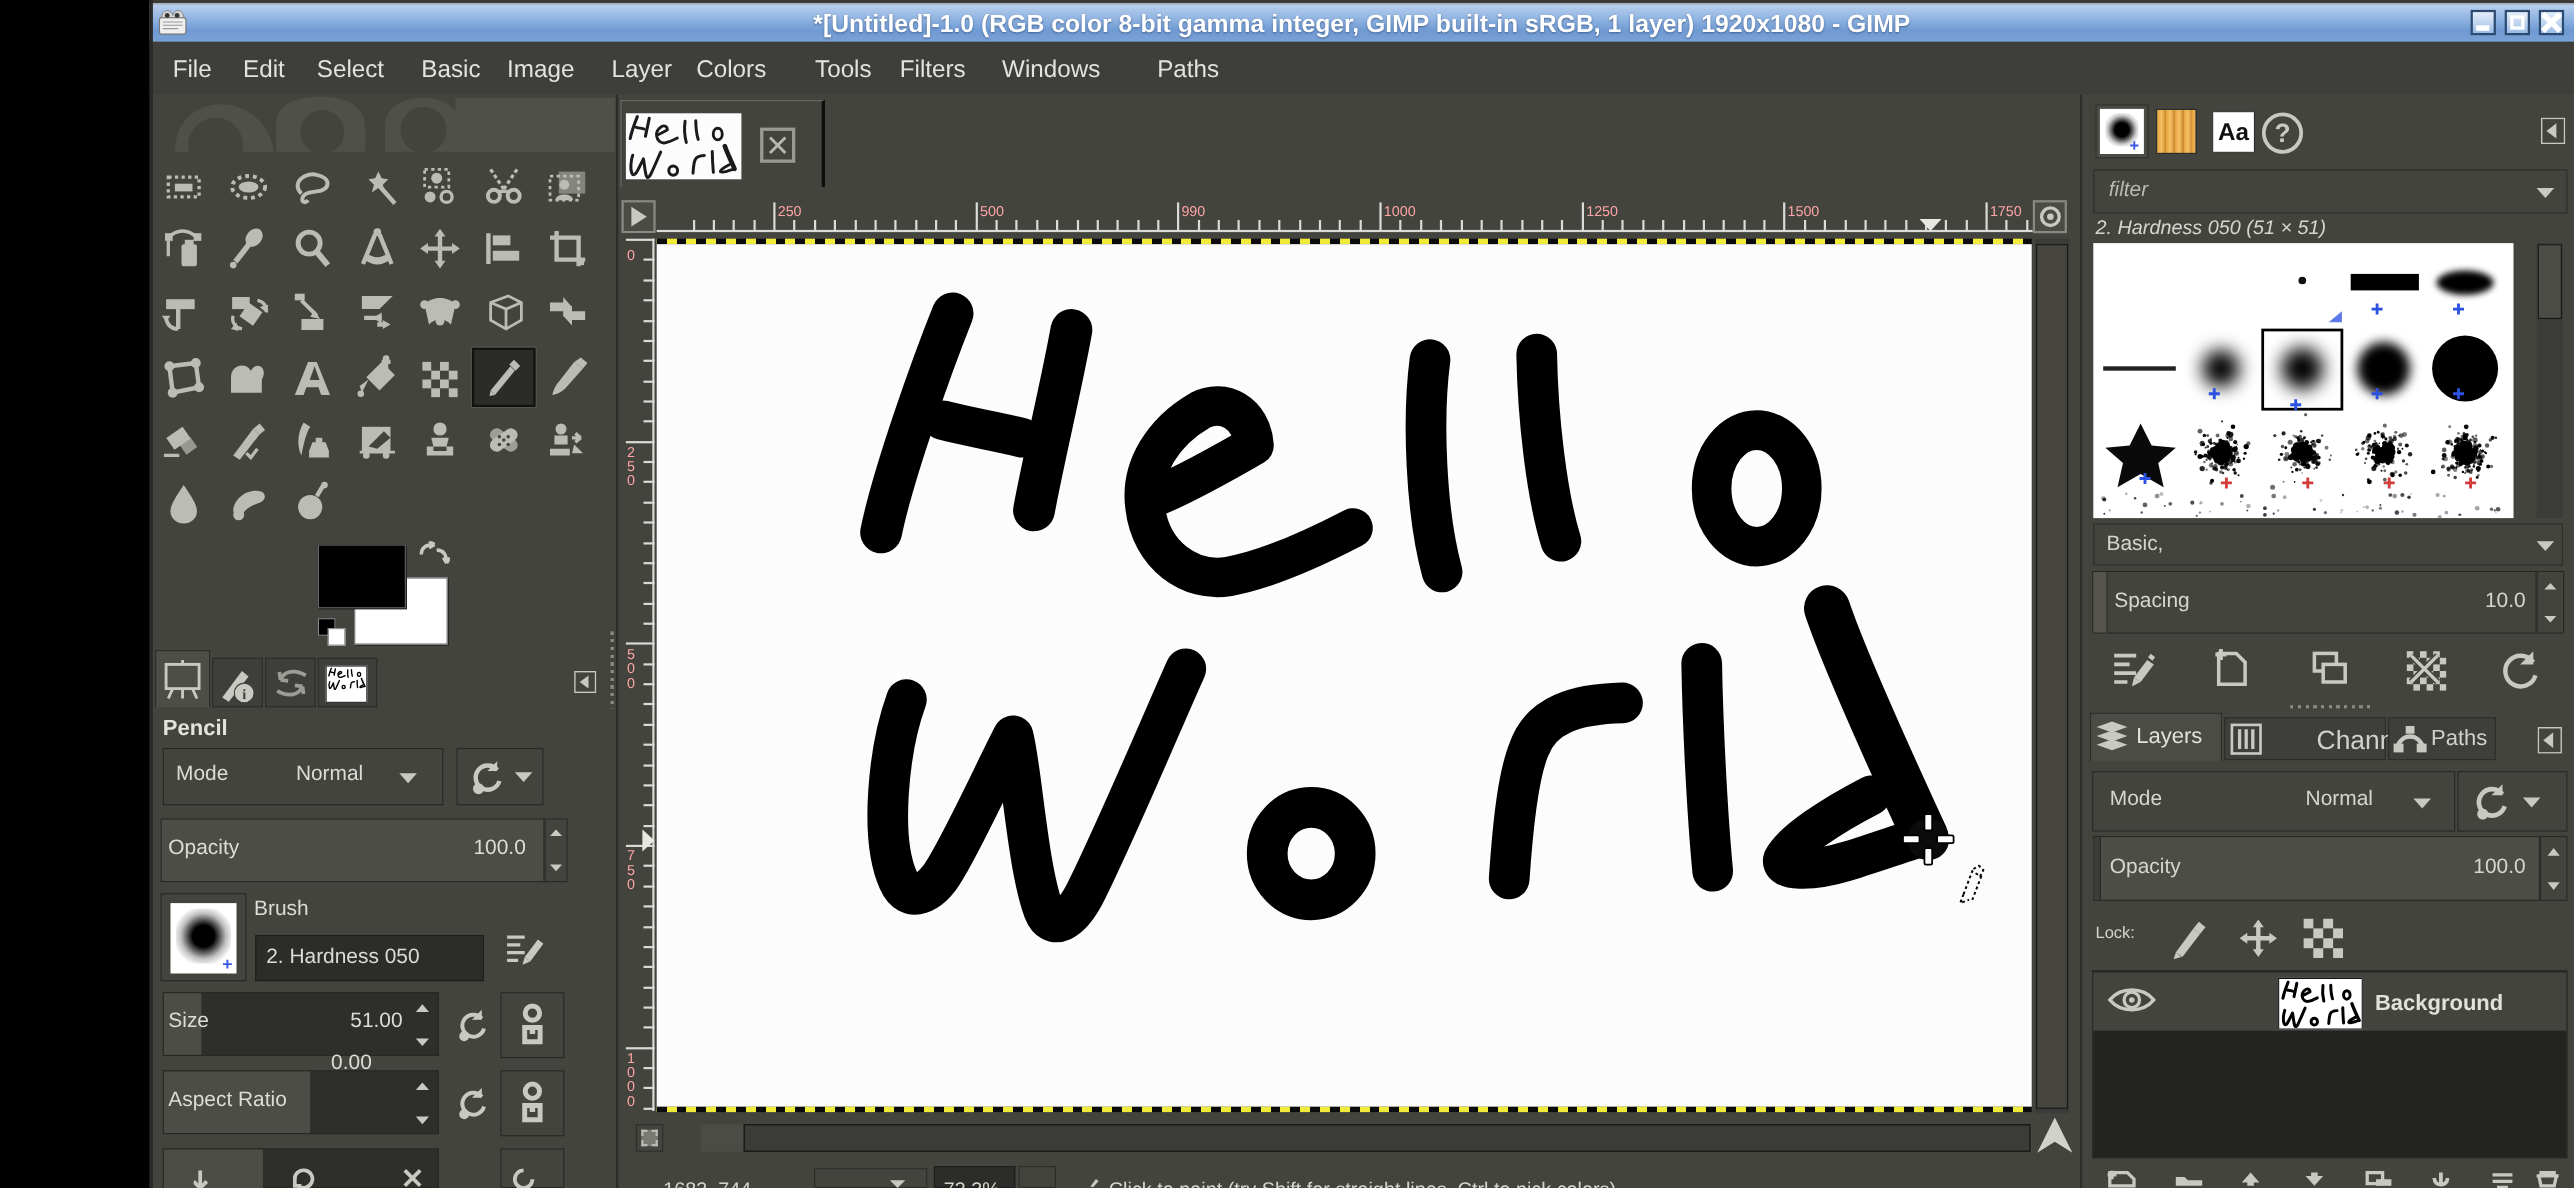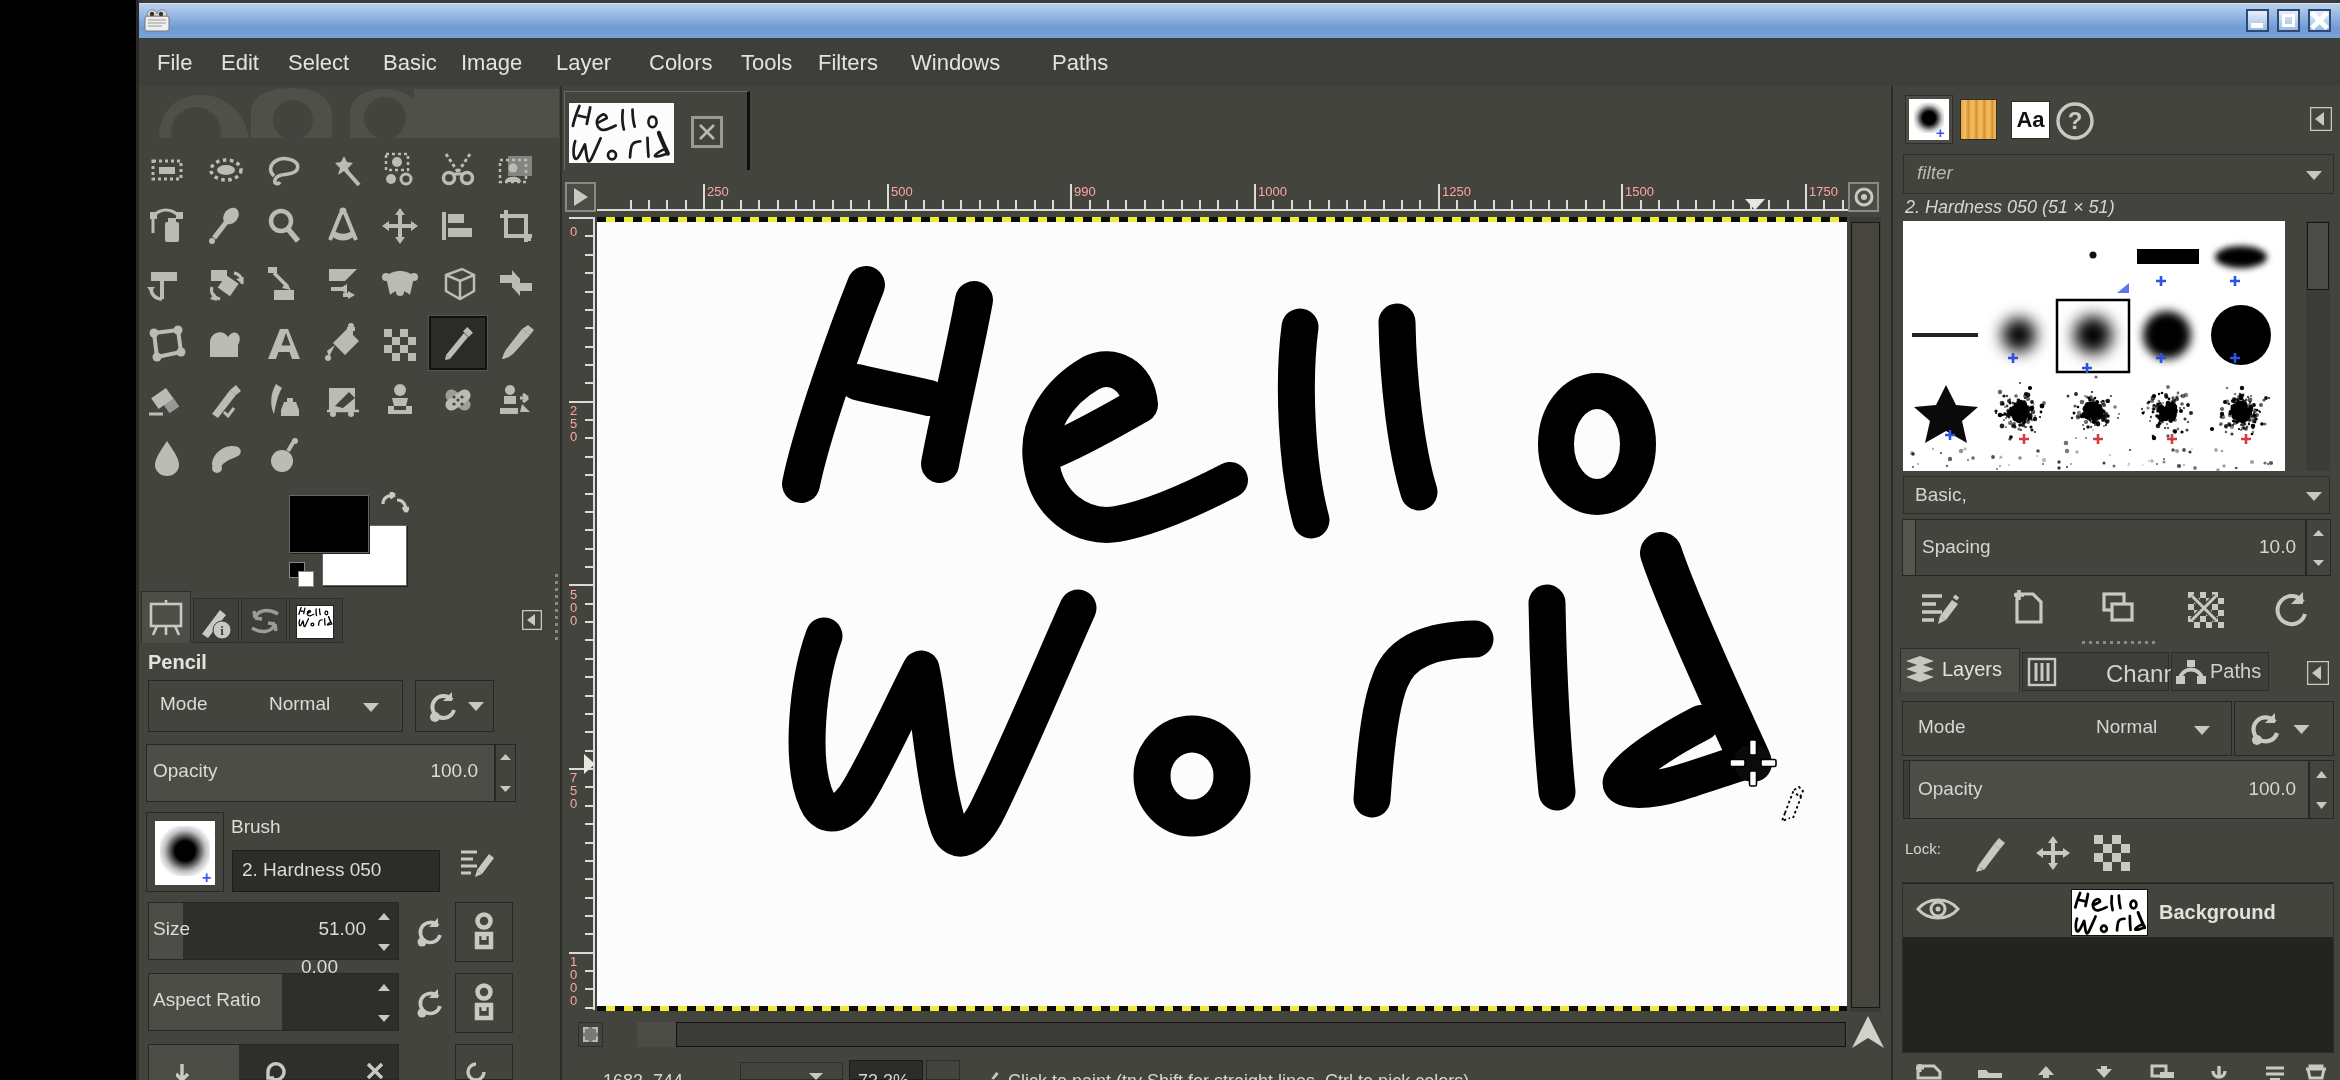--- a/index.html
+++ b/index.html
@@ -7,20 +7,21 @@
 .a{position:absolute;}
 .tick{position:absolute;background:#dadad6;}
 .rlabel{position:absolute;color:#fca5a5;font-size:13px;}
 .ptext{color:#dcdcd7;}
 </style></head><body>
 <div id="win">
 
 <div class="a" style="left:0;top:0;width:3px;height:1080px;background:#2a2a27;z-index:50;"></div>
 <div class="a" style="left:0;top:0;width:2204px;height:3px;background:#3a3a36;"></div>
 <div class="a" style="left:0;top:3px;width:2204px;height:35px;background:linear-gradient(#b9d0ee,#8fb3e1 40%,#6f9ad3 70%,#7aa2d6);border-top:1px solid #d5e2f4;"></div>
+<div class="a" style="left:0;top:9px;width:2204px;text-align:center;color:#fff;font-weight:bold;font-size:22.5px;text-shadow:0 1px 2px #44618c;">*[Untitled]-1.0 (RGB color 8-bit gamma integer, GIMP built-in sRGB, 1 layer) 1920x1080 - GIMP</div>
 <svg class="a" style="left:8px;top:6px;" width="28" height="28" viewBox="0 0 28 28">
 <rect x="1" y="10" width="24" height="15" rx="2" fill="#efefef" stroke="#777"></rect>
 <path d="M3 10 C3 2 12 2 13 8 C15 1 23 3 23 10 Z" fill="#d8d8d8" stroke="#777" stroke-width="0.8"></path>
 <circle cx="8" cy="8" r="2.2" fill="#333"></circle>
       <circle cx="17" cy="8" r="2.2" fill="#333"></circle>
 <path d="M4 14 h18 M4 17 h18 M4 20 h14" stroke="#999" stroke-width="1"></path>
 </svg>
 <div class="a" style="left:2110px;top:9px;width:23px;height:23px;border:2px solid #2d4a70;background:linear-gradient(#e6eefa,#9bbce5);">
       <div class="a" style="left:3px;top:12px;width:12px;height:5px;background:#fff;"></div>
     </div>
@@ -30,21 +31,21 @@
 <div class="a" style="left:2172px;top:9px;width:23px;height:23px;border:2px solid #2d4a70;background:linear-gradient(#e6eefa,#9bbce5);"><svg width="19" height="19" viewBox="0 0 19 19">
         <path d="M3.5 3.5 L15.5 15.5 M15.5 3.5 L3.5 15.5" stroke="#fff" stroke-width="5" stroke-linecap="square"></path>
       </svg></div>
 <div class="a" style="left:0;top:38px;width:2204px;height:48px;background:#3e3e3a;"></div>
 <div class="a" style="left:21px;top:50px;color:#e2e2de;font-size:22px;">File</div>
 <div class="a" style="left:85px;top:50px;color:#e2e2de;font-size:22px;">Edit</div>
 <div class="a" style="left:152px;top:50px;color:#e2e2de;font-size:22px;">Select</div>
 <div class="a" style="left:247px;top:50px;color:#e2e2de;font-size:22px;">Basic</div>
 <div class="a" style="left:325px;top:50px;color:#e2e2de;font-size:22px;">Image</div>
 <div class="a" style="left:420px;top:50px;color:#e2e2de;font-size:22px;">Layer</div>
-<div class="a" style="left:513px;top:50px;color:#e2e2de;font-size:22px;">Colors</div>
+<div class="a" style="left:497px;top:50px;color:#e2e2de;font-size:22px;">Colors</div>
 <div class="a" style="left:605px;top:50px;color:#e2e2de;font-size:22px;">Tools</div>
 <div class="a" style="left:682px;top:50px;color:#e2e2de;font-size:22px;">Filters</div>
 <div class="a" style="left:775px;top:50px;color:#e2e2de;font-size:22px;">Windows</div>
 <div class="a" style="left:916px;top:50px;color:#e2e2de;font-size:22px;">Paths</div>
 <div class="a" style="left:1px;top:86px;width:423px;height:994px;background:#44443f;"></div>
 <svg class="a" style="left:0px;top:86px;" width="423" height="54" viewBox="0 0 423 54">
 <g fill="#50504a">
 <path d="M23 52 C23 16 55 2 82 12 C100 19 110 33 113 52 Z"></path>
 <path d="M115 52 V26 C115 8 135 2 156 2 C178 2 196 10 196 30 V52 Z"></path>
 <path d="M214 52 V28 C214 10 232 3 248 3 C268 3 283 12 283 30 V52 Z"></path>

